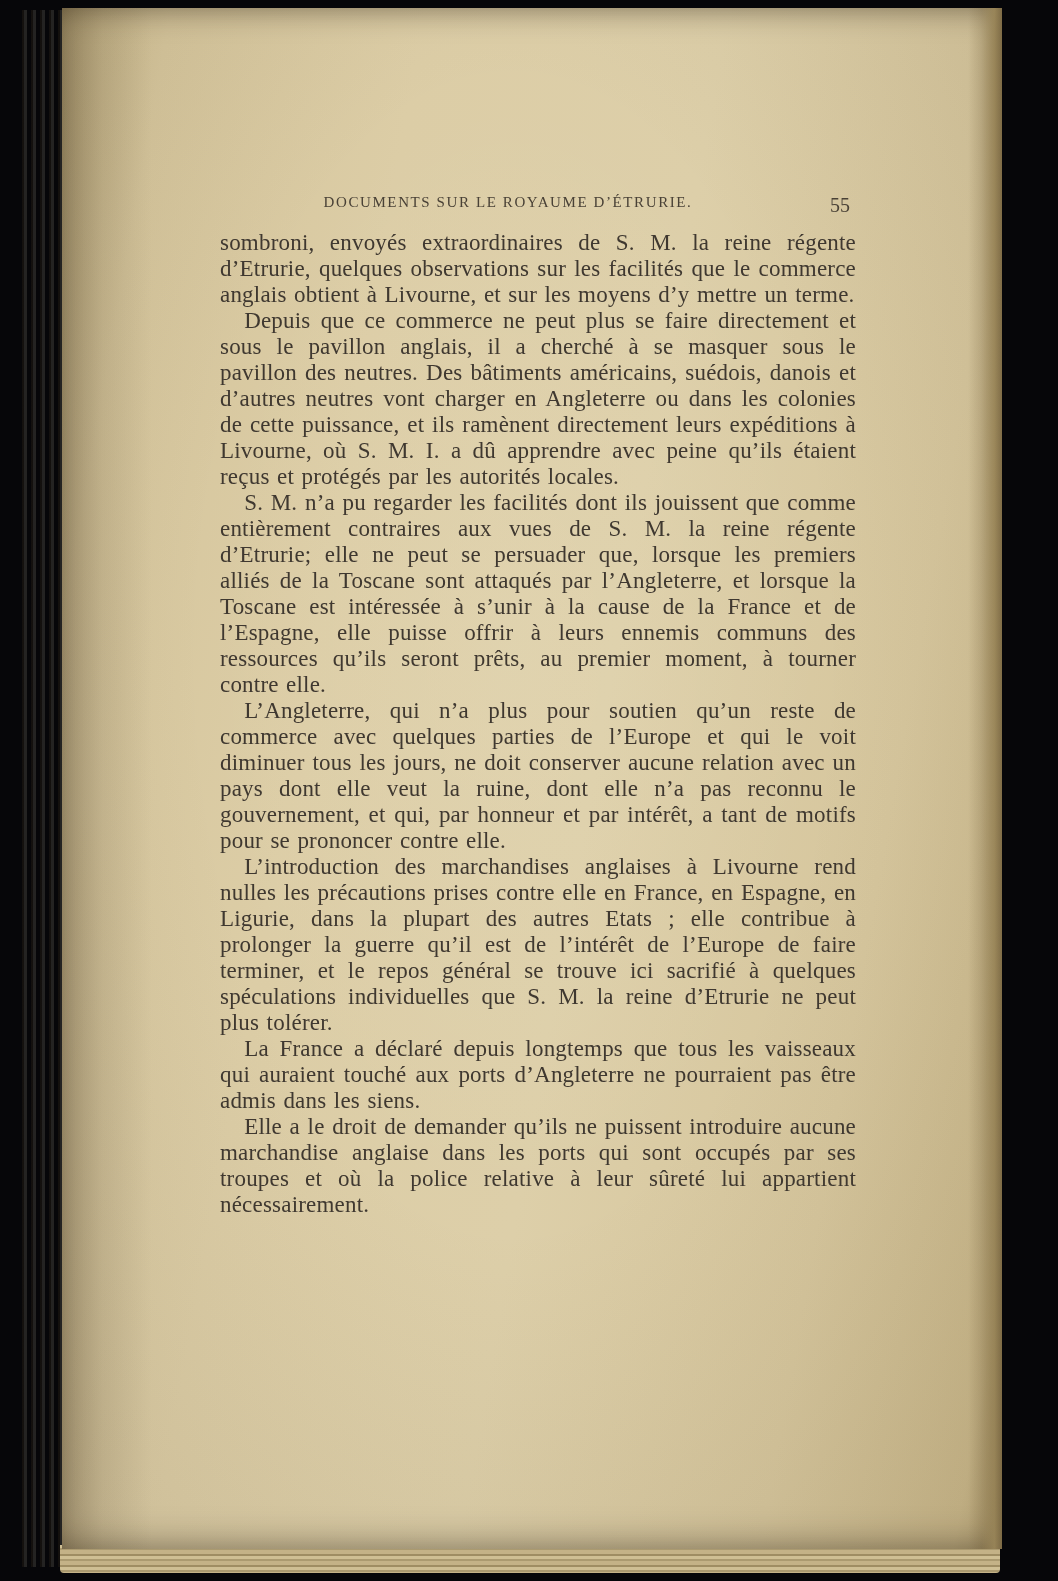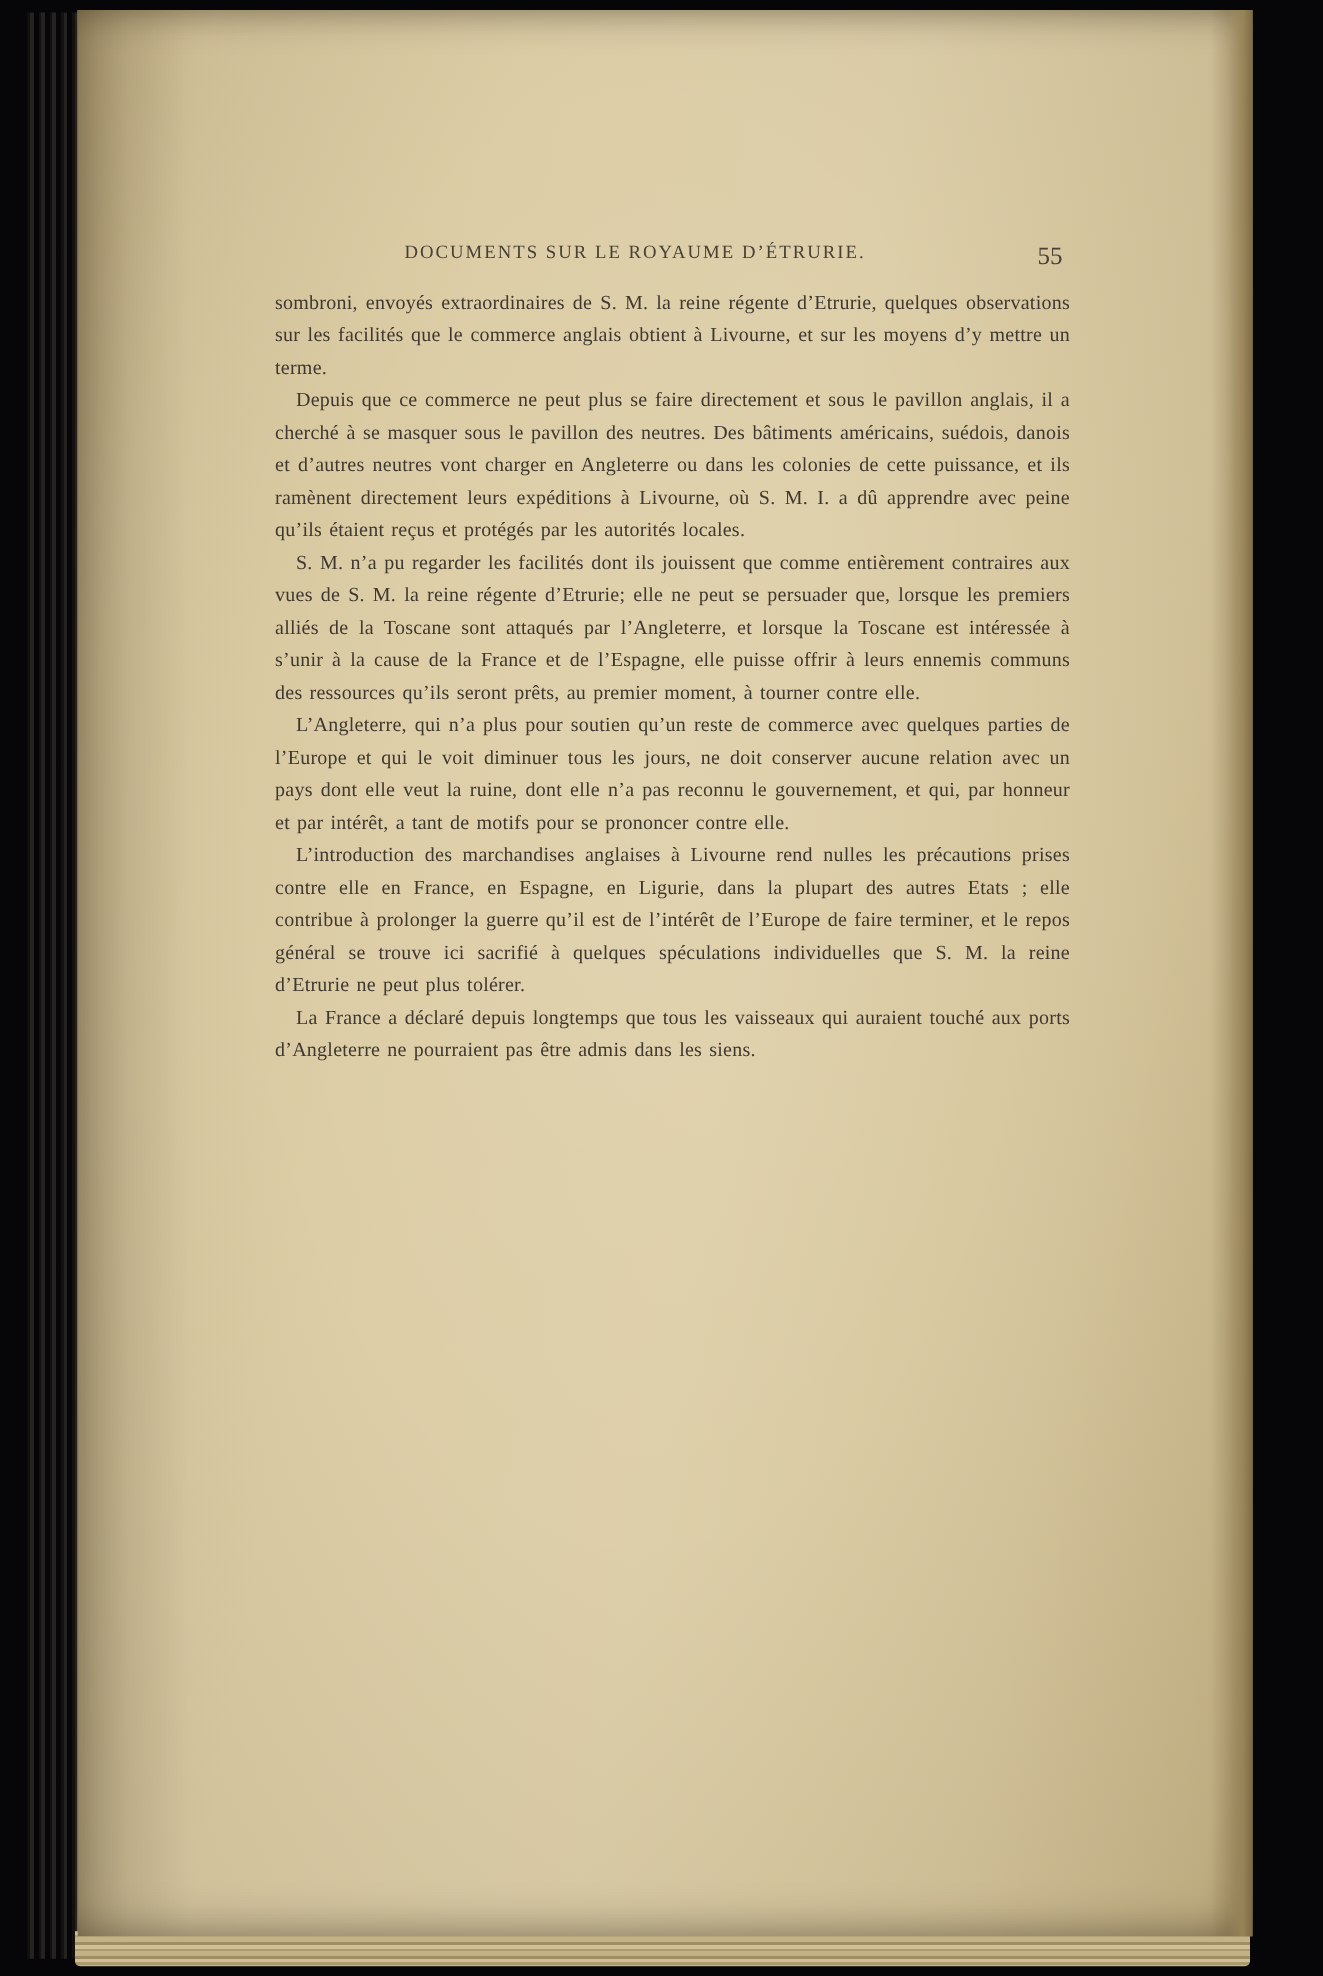--- a/index.html
+++ b/index.html
@@ -140,21 +140,21 @@
   }
   .page-number {
     position: absolute;
     right: 6px;
     top: 0;
     font-size: 20px;
     color: #494136;
   }
   .body-text .para {
     margin: 0;
-    font-size: 16px;
+    font-size: 23px;
     line-height: 26px;
     text-align: justify;
     letter-spacing: 0.2px;
     word-spacing: 1.5px;
   }
   .body-text .para.indent {
     text-indent: 1.05em;
   }
 </style>
 </head>
@@ -177,17 +177,18 @@
         <div class="page-number">55</div>
       </div>
 
       <div class="body-text">
           <p class="para">sombroni, envoyés extraordinaires de S. M. la reine régente d’Etrurie, quelques observations sur les facilités que le commerce anglais obtient à Livourne, et sur les moyens d’y mettre un terme.</p>
           <p class="para indent">Depuis que ce commerce ne peut plus se faire directement et sous le pavillon anglais, il a cherché à se masquer sous le pavillon des neutres. Des bâtiments américains, suédois, danois et d’autres neutres vont charger en Angleterre ou dans les colonies de cette puissance, et ils ramènent directement leurs expéditions à Livourne, où S. M. I. a dû apprendre avec peine qu’ils étaient reçus et protégés par les autorités locales.</p>
           <p class="para indent">S. M. n’a pu regarder les facilités dont ils jouissent que comme entièrement contraires aux vues de S. M. la reine régente d’Etrurie; elle ne peut se persuader que, lorsque les premiers alliés de la Toscane sont attaqués par l’Angleterre, et lorsque la Toscane est intéressée à s’unir à la cause de la France et de l’Espagne, elle puisse offrir à leurs ennemis communs des ressources qu’ils seront prêts, au premier moment, à tourner contre elle.</p>
           <p class="para indent">L’Angleterre, qui n’a plus pour soutien qu’un reste de commerce avec quelques parties de l’Europe et qui le voit diminuer tous les jours, ne doit conserver aucune relation avec un pays dont elle veut la ruine, dont elle n’a pas reconnu le gouvernement, et qui, par honneur et par intérêt, a tant de motifs pour se prononcer contre elle.</p>
           <p class="para indent">L’introduction des marchandises anglaises à Livourne rend nulles les précautions prises contre elle en France, en Espagne, en Ligurie, dans la plupart des autres Etats ; elle contribue à prolonger la guerre qu’il est de l’intérêt de l’Europe de faire terminer, et le repos général se trouve ici sacrifié à quelques spéculations individuelles que S. M. la reine d’Etrurie ne peut plus tolérer.</p>
           <p class="para indent">La France a déclaré depuis longtemps que tous les vaisseaux qui auraient touché aux ports d’Angleterre ne pourraient pas être admis dans les siens.</p>
+          <p class="para indent">Elle a le droit de demander qu’ils ne puissent introduire aucune marchandise anglaise dans les ports qui sont occupés par ses troupes et où la police relative à leur sûreté lui appartient nécessairement.</p>
         </div>
     </div>
   </div>
 
 </div>
 
 </body></html>

